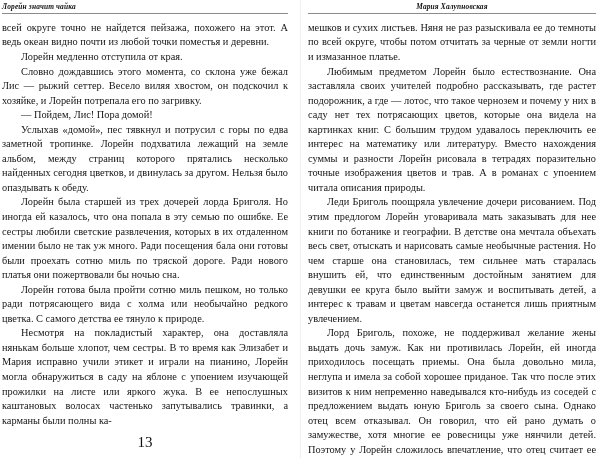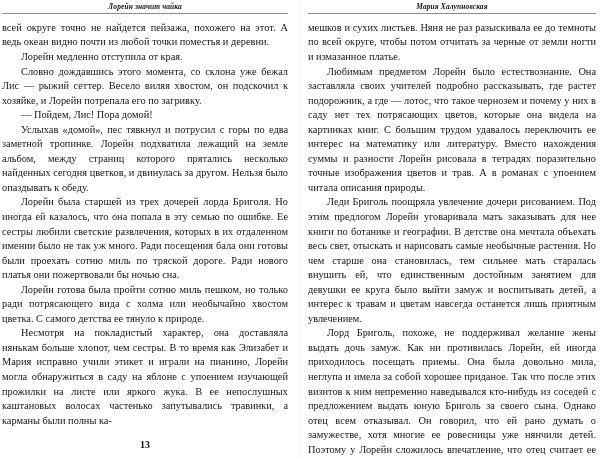--- a/index.html
+++ b/index.html
@@ -46,21 +46,21 @@
     font-style: italic;
     font-weight: bold;
     font-size: 7.4px;
     letter-spacing: 0.15px;
     color: #111111;
     padding-top: 3px;
     padding-bottom: 2.5px;
     white-space: nowrap;
     line-height: 1;
   }
-  .page-left .running-head { text-align: center; font-style: italic; }
+  .page-left .running-head { text-align: left; font-style: italic; }
   .page-right .running-head { text-align: center; }
   .head-rule {
     height: 1px;
     background: #8c8c8c;
     margin-bottom: 7px;
   }
   .body-text {
     font-size: 10.35px;
     line-height: 14.55px;
     text-align: justify;
@@ -74,24 +74,23 @@
   }
   .body-text p.noindent {
     text-indent: 0;
   }
   .folio {
     position: absolute;
     bottom: 8px;
     left: 0;
     right: 0;
     text-align: center;
-    font-size: 10px;
+    font-size: 15px;
     color: #111111;
     line-height: 1;
-    font-weight: bold;
   }
   .page-left .folio { padding-right: 10px; }
   .page-right .folio { padding-left: 4px; }
 </style>
 </head>
 <body>
 
 <div class="spread">
 
   <div class="gutter-rule"></div>
@@ -99,21 +98,21 @@
   <div class="page page-left">
     <div class="running-head">Лорейн значит чайка</div>
     <div class="head-rule"></div>
     <div class="body-text">
       <p class="noindent">всей округе точно не найдется пейзажа, похожего на этот. А ведь океан видно почти из любой точки поместья и деревни.</p>
       <p>Лорейн медленно отступила от края.</p>
       <p>Словно дождавшись этого момента, со склона уже бежал Лис — рыжий сеттер. Весело виляя хвостом, он подскочил к хозяйке, и Лорейн потрепала его по загривку.</p>
       <p>— Пойдем, Лис! Пора домой!</p>
       <p>Услыхав «домой», пес тявкнул и потрусил с горы по едва заметной тропинке. Лорейн подхватила лежащий на земле альбом, между страниц которого прятались несколько найденных сегодня цветков, и двинулась за другом. Нельзя было опаздывать к обеду.</p>
       <p>Лорейн была старшей из трех дочерей лорда Бриголя. Но иногда ей казалось, что она попала в эту семью по ошибке. Ее сестры любили светские развлечения, которых в их отдаленном имении было не так уж много. Ради посещения бала они готовы были проехать сотню миль по тряской дороге. Ради нового платья они пожертвовали бы ночью сна.</p>
-      <p>Лорейн готова была пройти сотню миль пешком, но только ради потрясающего вида с холма или необычайно хвостом цветка. С самого детства ее тянуло к природе.</p>
+      <p>Лорейн готова была пройти сотню миль пешком, но только ради потрясающего вида с холма или необычайно редкого цветка. С самого детства ее тянуло к природе.</p>
       <p>Несмотря на покладистый характер, она доставляла нянькам больше хлопот, чем сестры. В то время как Элизабет и Мария исправно учили этикет и играли на пианино, Лорейн могла обнаружиться в саду на яблоне с упоением изучающей прожилки на листе или яркого жука. В ее непослушных каштановых волосах частенько запутывались травинки, а карманы были полны ка-</p>
     </div>
     <div class="folio">13</div>
   </div>
 
   <div class="page page-right">
     <div class="running-head">Мария Халупновская</div>
     <div class="head-rule"></div>
     <div class="body-text">
       <p class="noindent">мешков и сухих листьев. Няня не раз разыскивала ее до темноты по всей округе, чтобы потом отчитать за черные от земли ногти и измазанное платье.</p>

